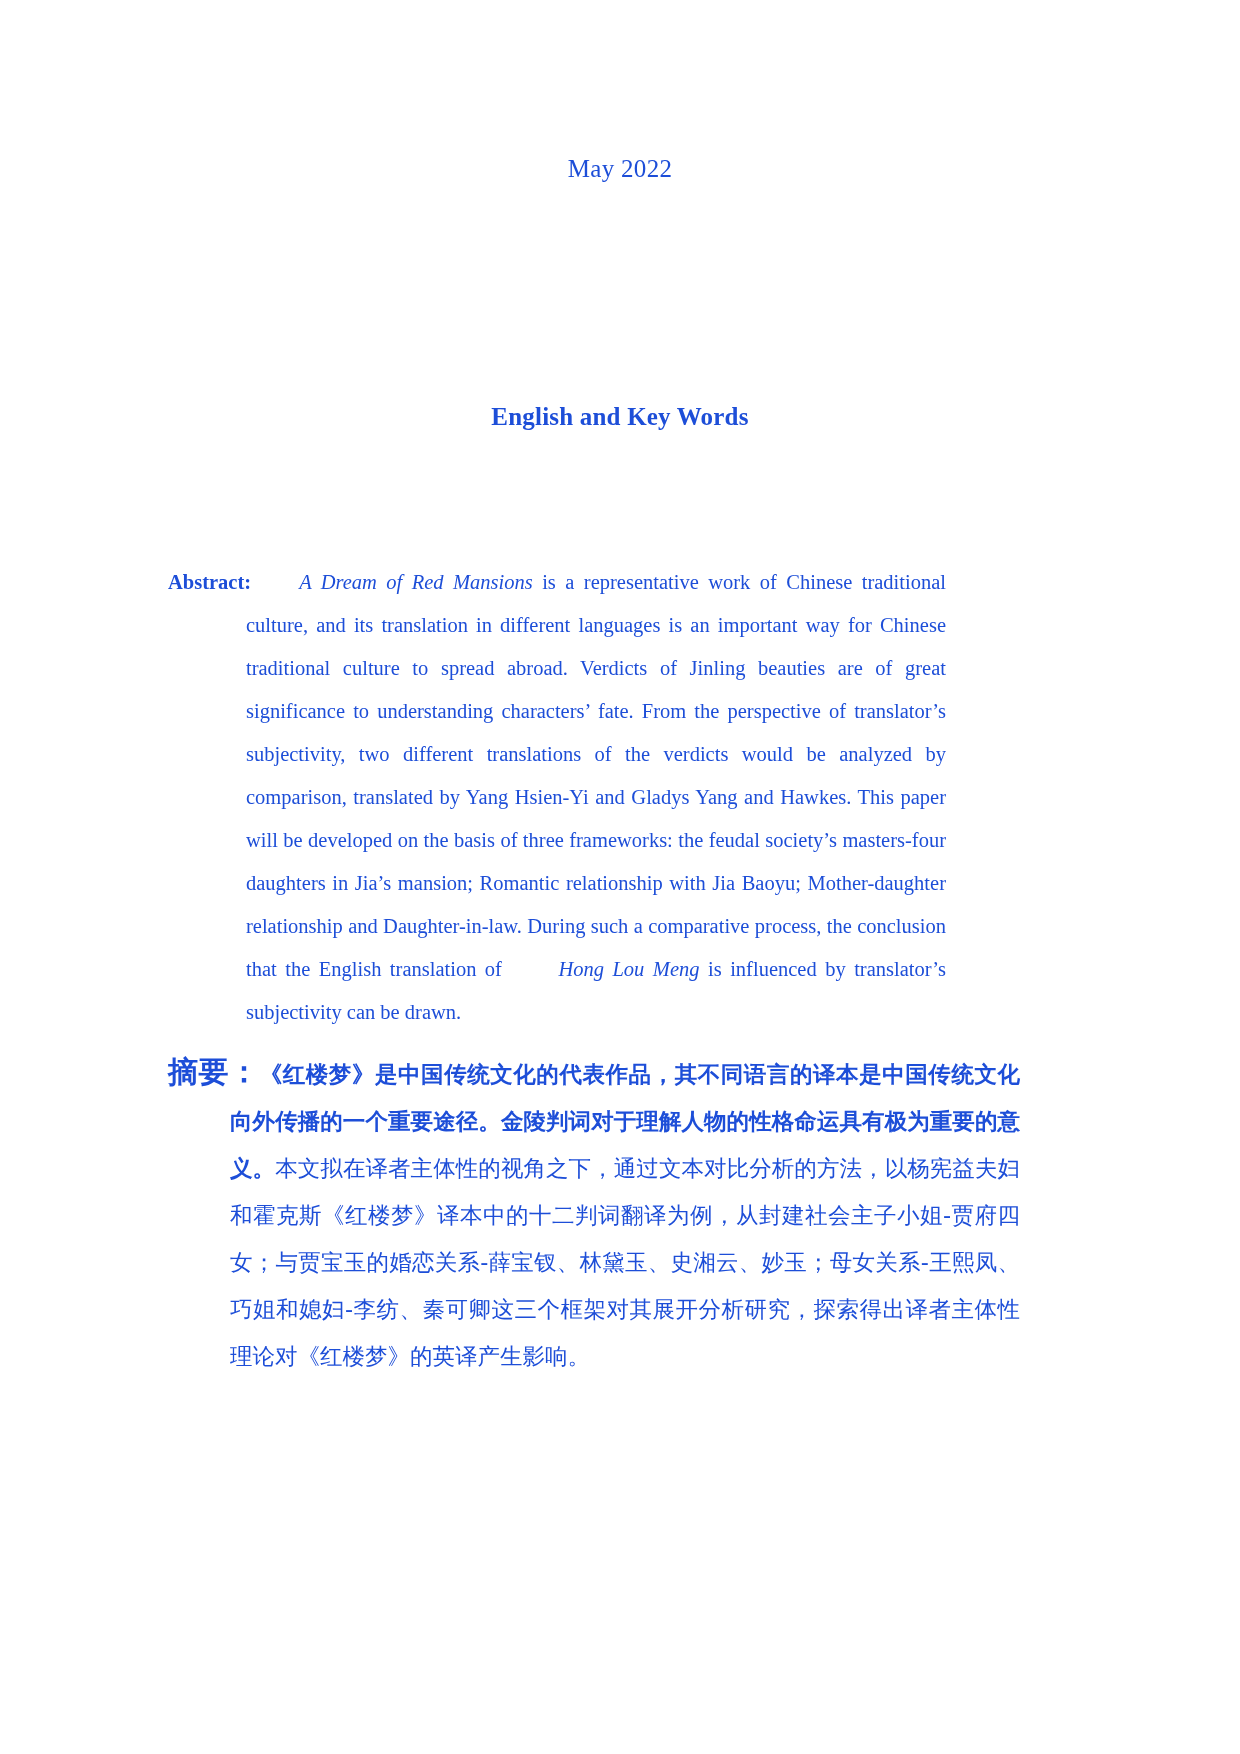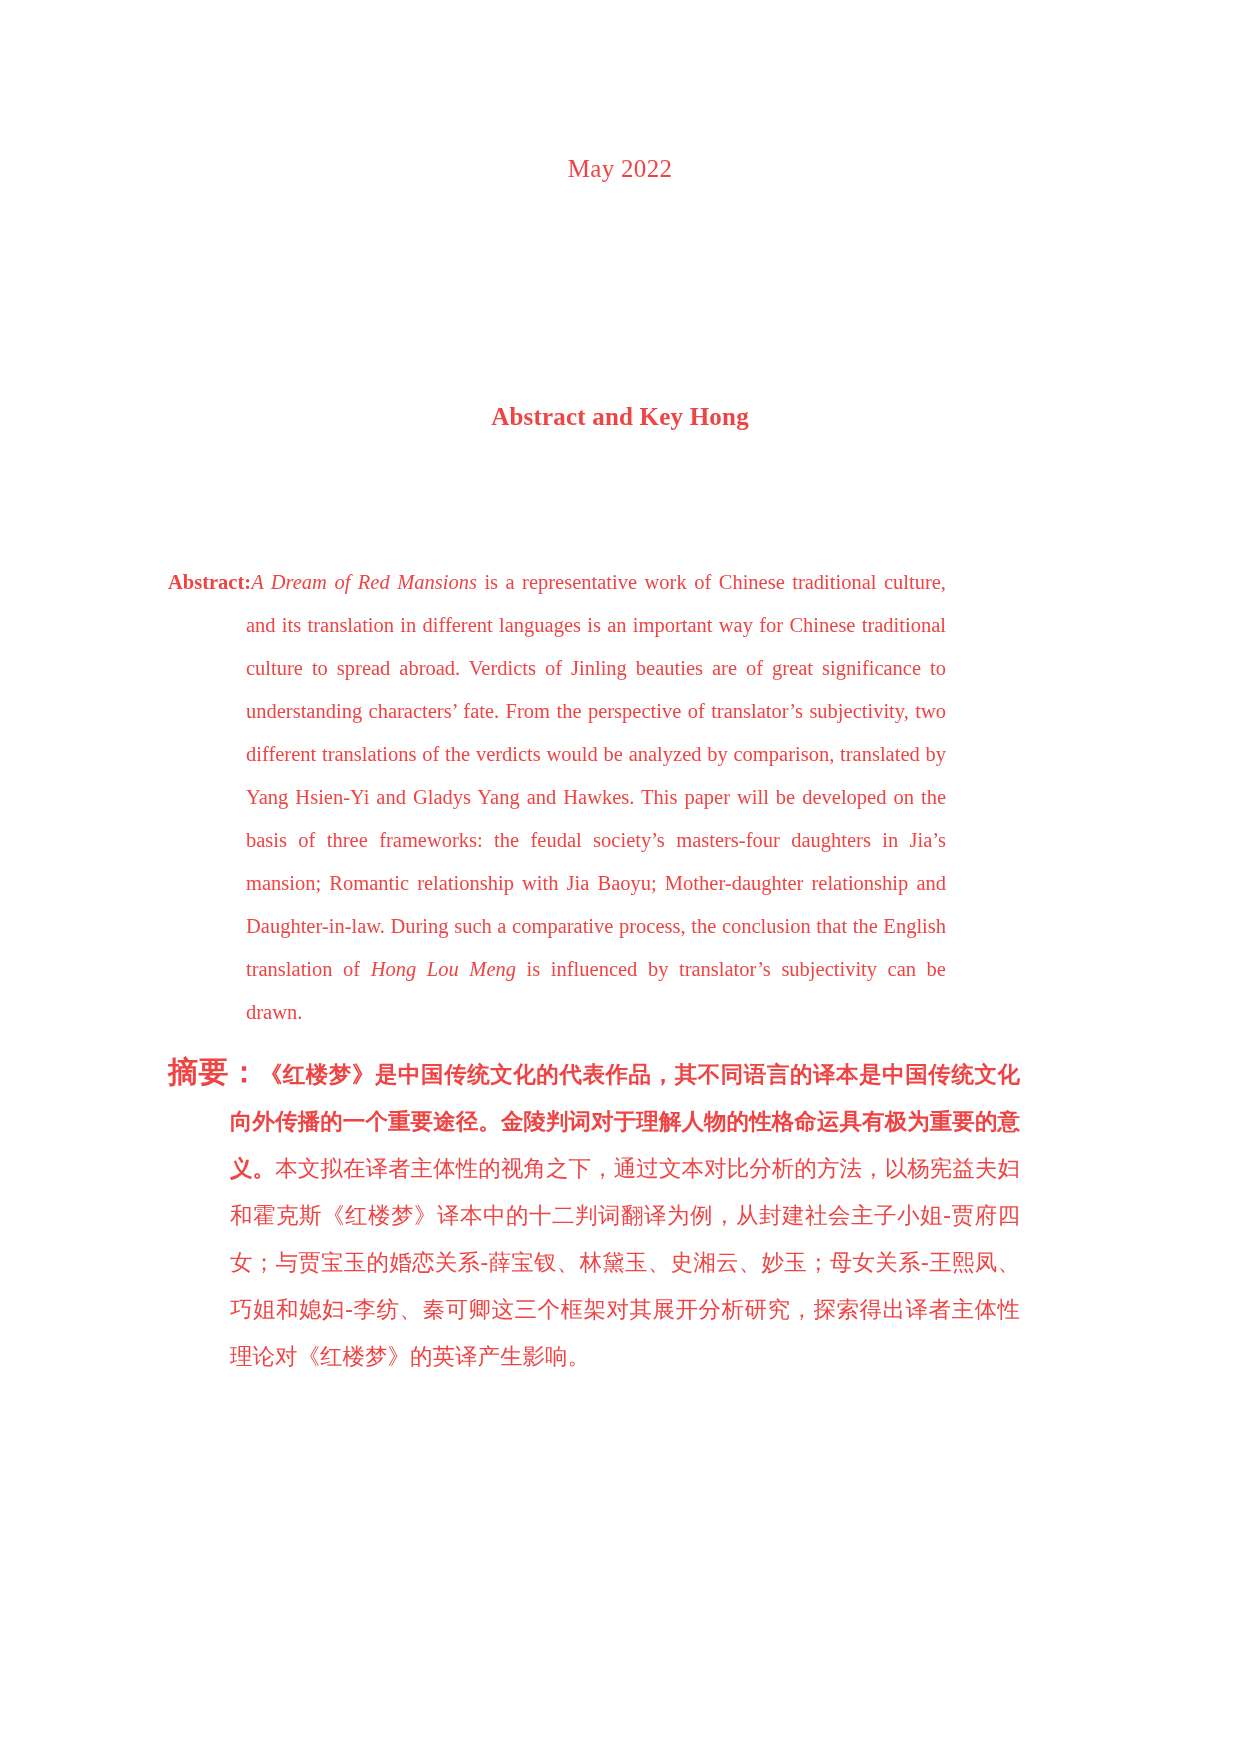--- a/index.html
+++ b/index.html
@@ -7,21 +7,21 @@
     padding: 0;
     background: #ffffff;
   }
   .page {
     position: relative;
     width: 1240px;
     height: 1754px;
     background: #ffffff;
     margin: 0 auto;
     font-family: "Liberation Serif", serif;
-    color: #ef4444;
+    color: #1d4ed8;
     overflow: hidden;
   }
 
   .date-line {
     position: absolute;
     top: 155px;
     left: 0;
     width: 1240px;
     text-align: center;
     font-size: 25px;
@@ -55,20 +55,21 @@
     text-align: justify;
     text-justify: inter-word;
     text-indent: 0;
   }
 
   .abstract-para .lbl {
     font-weight: bold;
   }
   .abstract-para .ital {
     font-style: italic;
+    margin-left: 48px;
   }
   .hang {
     padding-left: 78px;
     text-indent: -78px;
   }
 
   .keywords {
     position: absolute;
     left: 168px;
     width: 790px;
@@ -102,21 +103,21 @@
     font-weight: bold;
   }
 </style>
 </head>
 <body>
 
 <div class="page">
 
   <div class="date-line">May 2022</div>
 
-  <div class="abs-title">Abstract and Key Hong</div>
+  <div class="abs-title">English and Key Words</div>
 
   <div class="body-block abstract-block">
     <p class="abstract-para hang"><span class="lbl">Abstract:</span><span class="ital">A Dream of Red Mansions</span><span> is a representative work of Chinese traditional culture, and its translation in different languages is an important way for Chinese traditional culture to spread abroad. Verdicts of Jinling beauties are of great significance to understanding characters’ fate.    From the perspective of translator’s subjectivity,   two   different translations of the verdicts would be analyzed by comparison, translated by Yang Hsien-Yi and Gladys Yang and Hawkes. This paper will be developed on the basis of three frameworks: the feudal society’s masters-four daughters in Jia’s mansion; Romantic relationship with Jia Baoyu; Mother-daughter relationship and Daughter-in-law. During such a comparative process, the conclusion that the English translation of </span><span class="ital">Hong Lou Meng</span><span> is influenced by translator’s subjectivity can be drawn.</span></p>
   </div>
 
 
   <div class="cn-block cn-hang">
     <span class="cn-lbl">摘要：</span><span class="cn-bold">《红楼梦》是中国传统文化的代表作品，其不同语言的译本是中国传统文化向外传播的一个重要途径。金陵判词对于理解人物的性格命运具有极为重要的意义。</span><span>本文拟在译者主体性的视角之下，通过文本对比分析的方法，以杨宪益夫妇和霍克斯《红楼梦》译本中的十二判词翻译为例，从封建社会主子小姐-贾府四女；与贾宝玉的婚恋关系-薛宝钗、林黛玉、史湘云、妙玉；母女关系-王熙凤、巧姐和媳妇-李纺、秦可卿这三个框架对其展开分析研究，探索得出译者主体性理论对《红楼梦》的英译产生影响。</span>
   </div>
 

